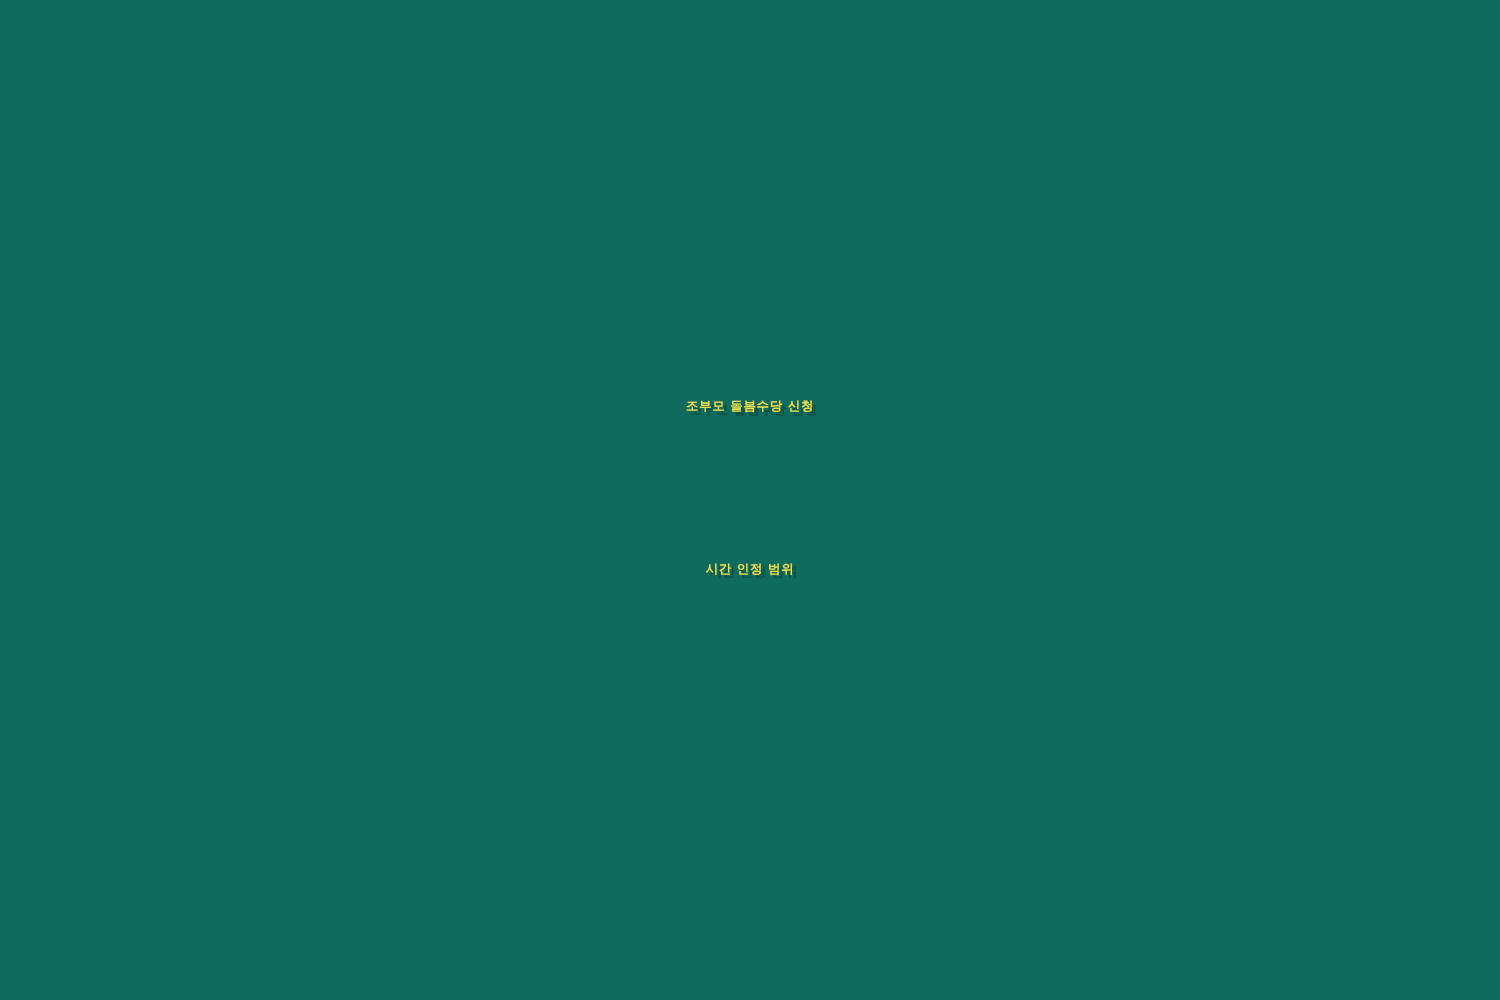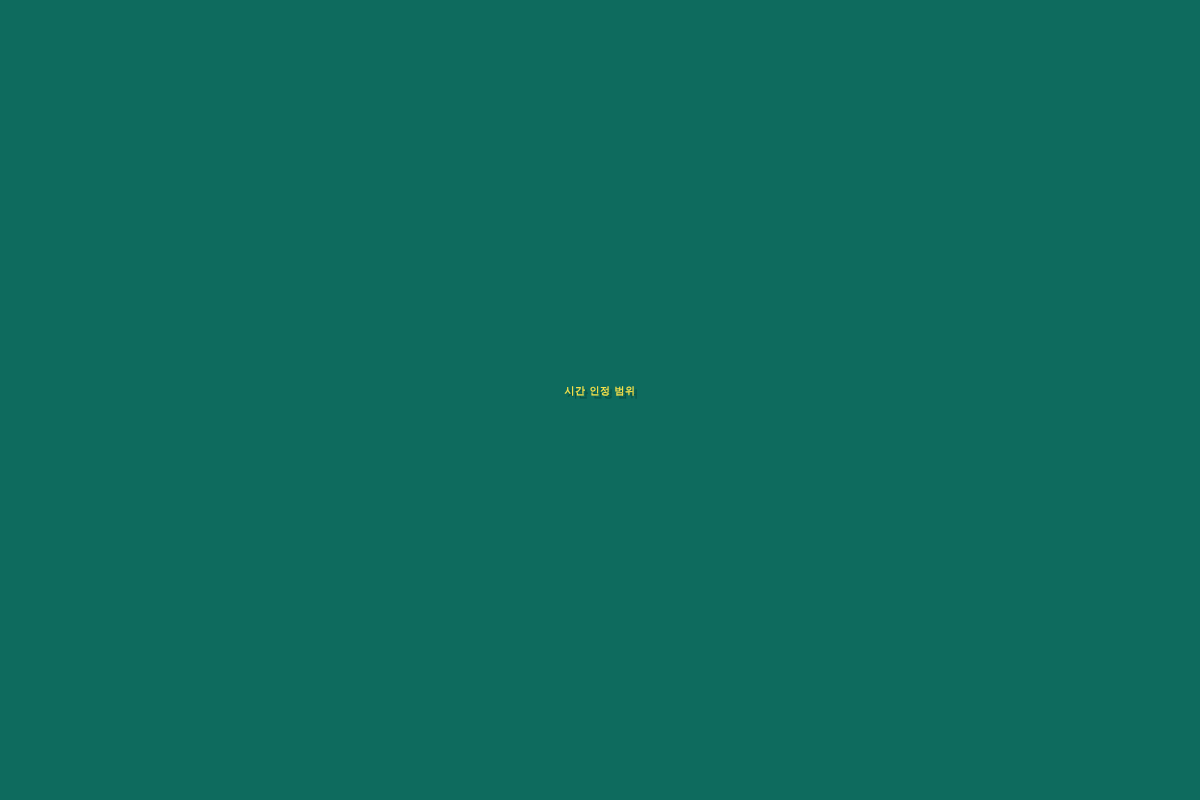--- a/index.html
+++ b/index.html
@@ -55,19 +55,20 @@
   #headline-line-2 { font-size: 96px; }
   #headline-line-3 { font-size: 96px; }
 </style>
 </head>
 <body>
 
 <div id="thumbnail-card" style="background-color: rgb(14, 107, 94);">
 
   <div id="headline-block">
 
+    <span class="headline-line" id="headline-line-1" style="color: rgb(245, 224, 74); text-shadow: rgba(6, 58, 50, 0.55) 3px 3px 0px; font-size: 10px;">조부모 돌봄수당 신청</span>
 
 
     <span class="headline-line" id="headline-line-3" style="color: rgb(245, 224, 74); text-shadow: rgba(6, 58, 50, 0.55) 3px 3px 0px; font-size: 10px;">시간 인정 범위</span>
 
   </div>
 
 </div>
 
 </body></html>

